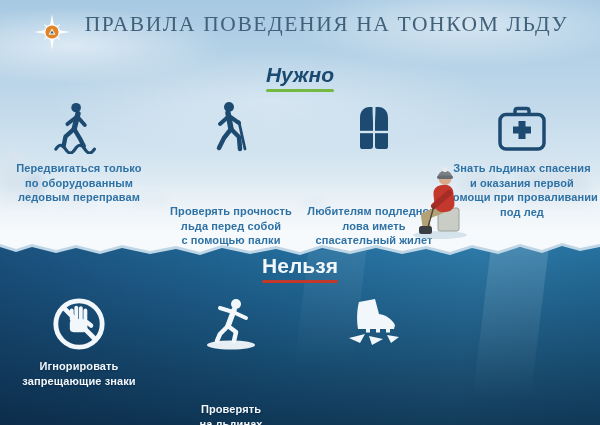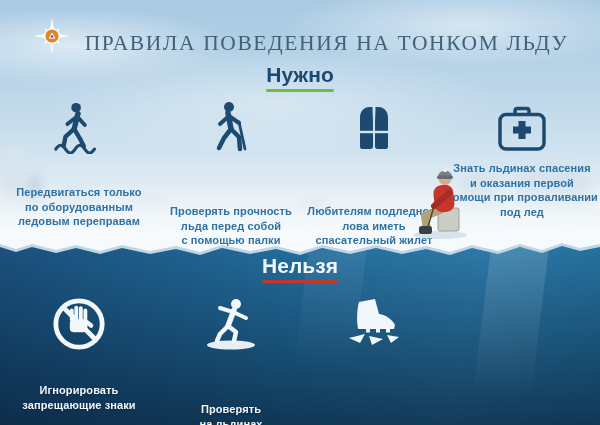--- a/index.html
+++ b/index.html
@@ -31,44 +31,44 @@
       linear-gradient(180deg, rgba(2,20,40,0) 0%, rgba(3,22,44,.25) 40%, rgba(3,20,40,.62) 100%),
       linear-gradient(100deg, #1b527f 0%, #2470a0 48%, #2e7cab 76%, #25719f 100%);
   }
   .light-shaft {
     position:absolute; width:58px; background:linear-gradient(180deg, rgba(255,255,255,.14), rgba(255,255,255,0) 85%);
     transform:skewX(-7deg); pointer-events:none;
   }
   
   .header {
     position:absolute; left:0; top:12px; width:600px; height:44px;
-    display:flex; align-items:flex-end; justify-content:center; gap:13px;
+    display:flex; align-items:flex-start; justify-content:center; gap:13px;
   }
   .emblem { width:40px; height:40px; flex:0 0 auto; }
   .title {
     font-family:"Liberation Serif", serif;
     font-size:21.5px; letter-spacing:1.6px; color:var(--title-steel);
     white-space:nowrap;
   }
   
   .heading-wrap { position:absolute; left:0; width:600px; text-align:center; }
   .heading-wrap.do   { top:63px; }
   .heading-wrap.dont { top:254px;text-align:center; }
   .heading { display:inline-block; font-size:21px; font-weight:bold; line-height:1.1; }
-  .heading.do   { color:var(--heading-navy); }
+  .heading.do   { color:var(--heading-navy);font-style:italic; }
   .heading.dont { color:var(--white-soft); }
   .heading-underline { height:3px; border-radius:2px; margin-top:3px; }
   .heading.do   .heading-underline { background:var(--accent-green); }
   .heading.dont .heading-underline { background:var(--accent-red); }
   
   .items-row { position:absolute; left:0; width:600px; display:flex; }
   .items-row.do   { top:98px; }
   .items-row.dont { top:296px; }
   .item { display:flex; flex-direction:column; align-items:center; }
-  .items-row .item:nth-child(1){ flex:0 0 158px;gap:24px; }
+  .items-row .item:nth-child(1){ flex:0 0 158px; }
   .items-row .item:nth-child(2){ flex:0 0 146px;gap:43px; }
   .items-row .item:nth-child(3){ flex:0 0 140px;justify-content:space-between; }
   .items-row .item:nth-child(4){ flex:0 0 156px; }
   .icon-box { height:56px; display:flex; align-items:flex-end; justify-content:center; }
   .pictogram { color:var(--icon-navy); }
   .items-row.dont .pictogram { color:var(--white-soft); }
   .caption {
     margin-top:7px; text-align:center; font-size:11px; font-weight:bold;
     line-height:1.32; white-space:pre-line; letter-spacing:.1px;
   }

